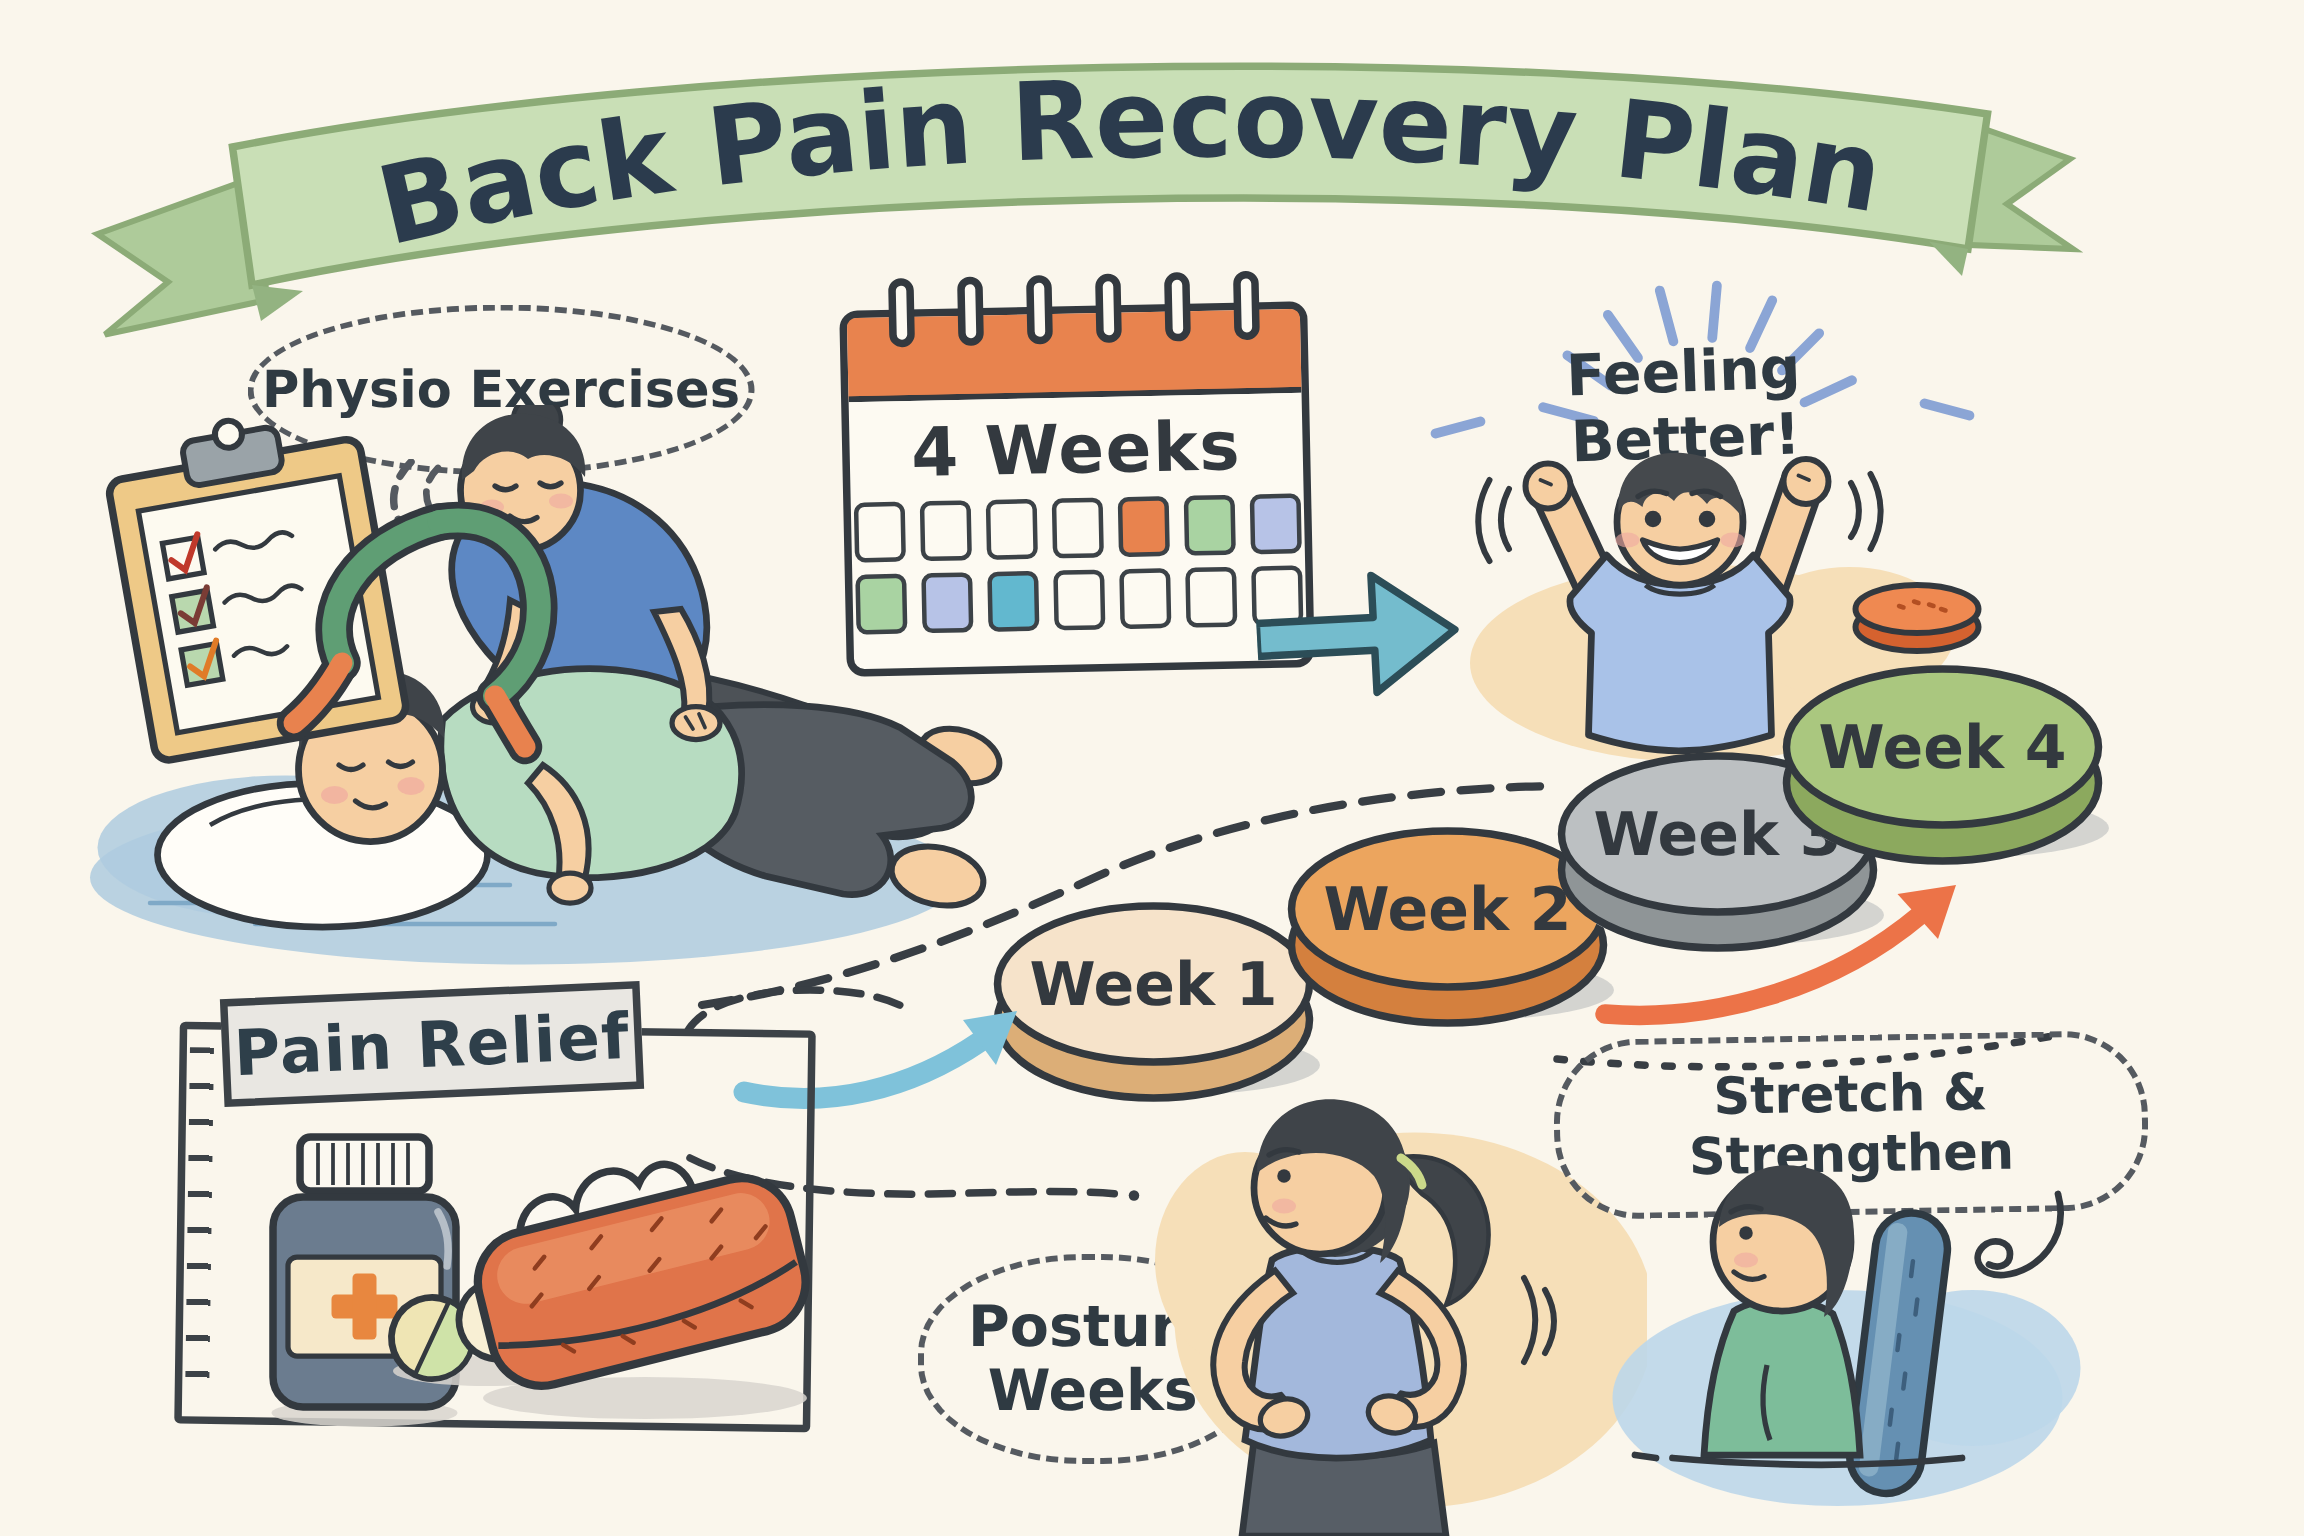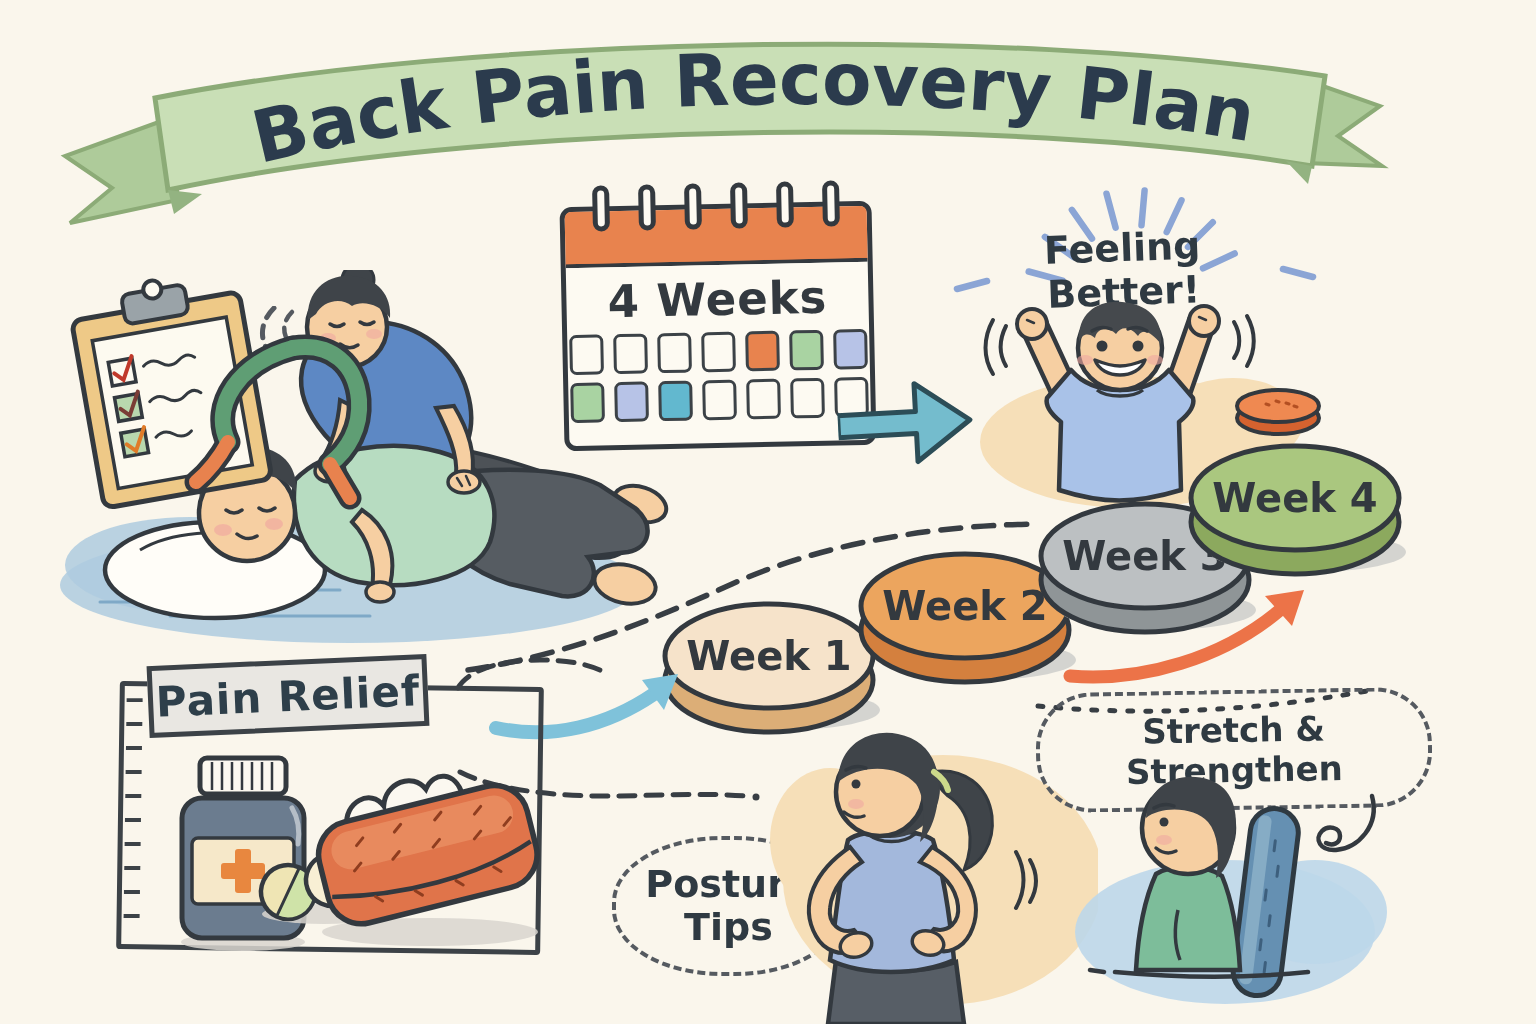--- a/index.html
+++ b/index.html
@@ -83,20 +83,23 @@
     <path d="M 1250,60 L 1330,88 L 1288,118 L 1332,148 L 1255,145 Z" fill="#aecb9a" stroke="#8cab77" stroke-width="4"></path>
     <path d="M 105,80 C 420,18 950,8 1275,58 L 1262,148 C 950,95 430,105 118,172 Z" fill="#c9dfb6" stroke="#8cab77" stroke-width="5"></path>
     <path d="M 118,172 L 152,176 L 124,196 Z" fill="#93b381"></path>
     <path d="M 1262,148 L 1236,143 L 1258,166 Z" fill="#93b381"></path>
     <path id="title-curve" d="M 185,152 C 480,72 900,66 1225,128" fill="none"></path>
     <text font-size="72" fill="#2b3b4d">
       <textPath href="#title-curve" startOffset="50%" text-anchor="middle">Back Pain Recovery Plan</textPath>
     </text>
   </svg>
 
+  <div class="abs bubble" id="physio-bubble">
+    <span>Physio Exercises</span>
+  </div>
   <svg class="abs" style="left:246px;top:306px" width="60" height="58">
     <path d="M 28,2 C 14,16 12,34 26,50" fill="none" stroke="#555a60" stroke-width="5" stroke-dasharray="12 9" stroke-linecap="round"></path>
     <path d="M 46,6 C 36,16 36,28 44,38" fill="none" stroke="#555a60" stroke-width="4.5" stroke-dasharray="10 8" stroke-linecap="round"></path>
   </svg>
 
   <svg class="abs" style="left:40px;top:270px" width="660" height="375" viewBox="0 0 660 375">
 
     <g>
       <ellipse cx="310" cy="315" rx="290" ry="58" fill="#aecbdf" opacity="0.85"></ellipse>
       <ellipse cx="150" cy="295" rx="125" ry="48" fill="#aecbdf" opacity="0.85"></ellipse>
@@ -346,21 +349,21 @@
         <path d="M 60,72 l 8,-6 M 100,68 l 8,-6 M 142,66 l 8,-6 M 182,70 l 8,-6"></path>
         <path d="M 52,96 l 8,-6 M 92,94 l 8,-6 M 134,92 l 8,-6 M 176,94 l 8,-6 M 208,88 l 8,-6"></path>
         <path d="M 66,126 l 6,6 M 106,130 l 6,6 M 148,130 l 6,6 M 188,126 l 6,6"></path>
       </g>
     </g>
   </svg>
 
   <div class="abs bubble" id="posture-bubble">
     <span>
       <span>Posture</span><br>
-      <span>Tips</span>
+      <span>Weeks</span>
     </span>
   </div>
 
   <svg class="abs" style="left:768px;top:712px" width="330" height="312" viewBox="0 0 330 312">
     <ellipse cx="175" cy="168" rx="160" ry="125" fill="#f6dfb8"></ellipse>
     <ellipse cx="62" cy="128" rx="60" ry="72" fill="#f6dfb8"></ellipse>
     <g fill="none" stroke="#33393f" stroke-width="4" stroke-linecap="round">
       <path d="M 248,140 C 258,158 258,178 248,196"></path>
       <path d="M 262,148 C 270,162 270,176 262,190"></path>
     </g>

